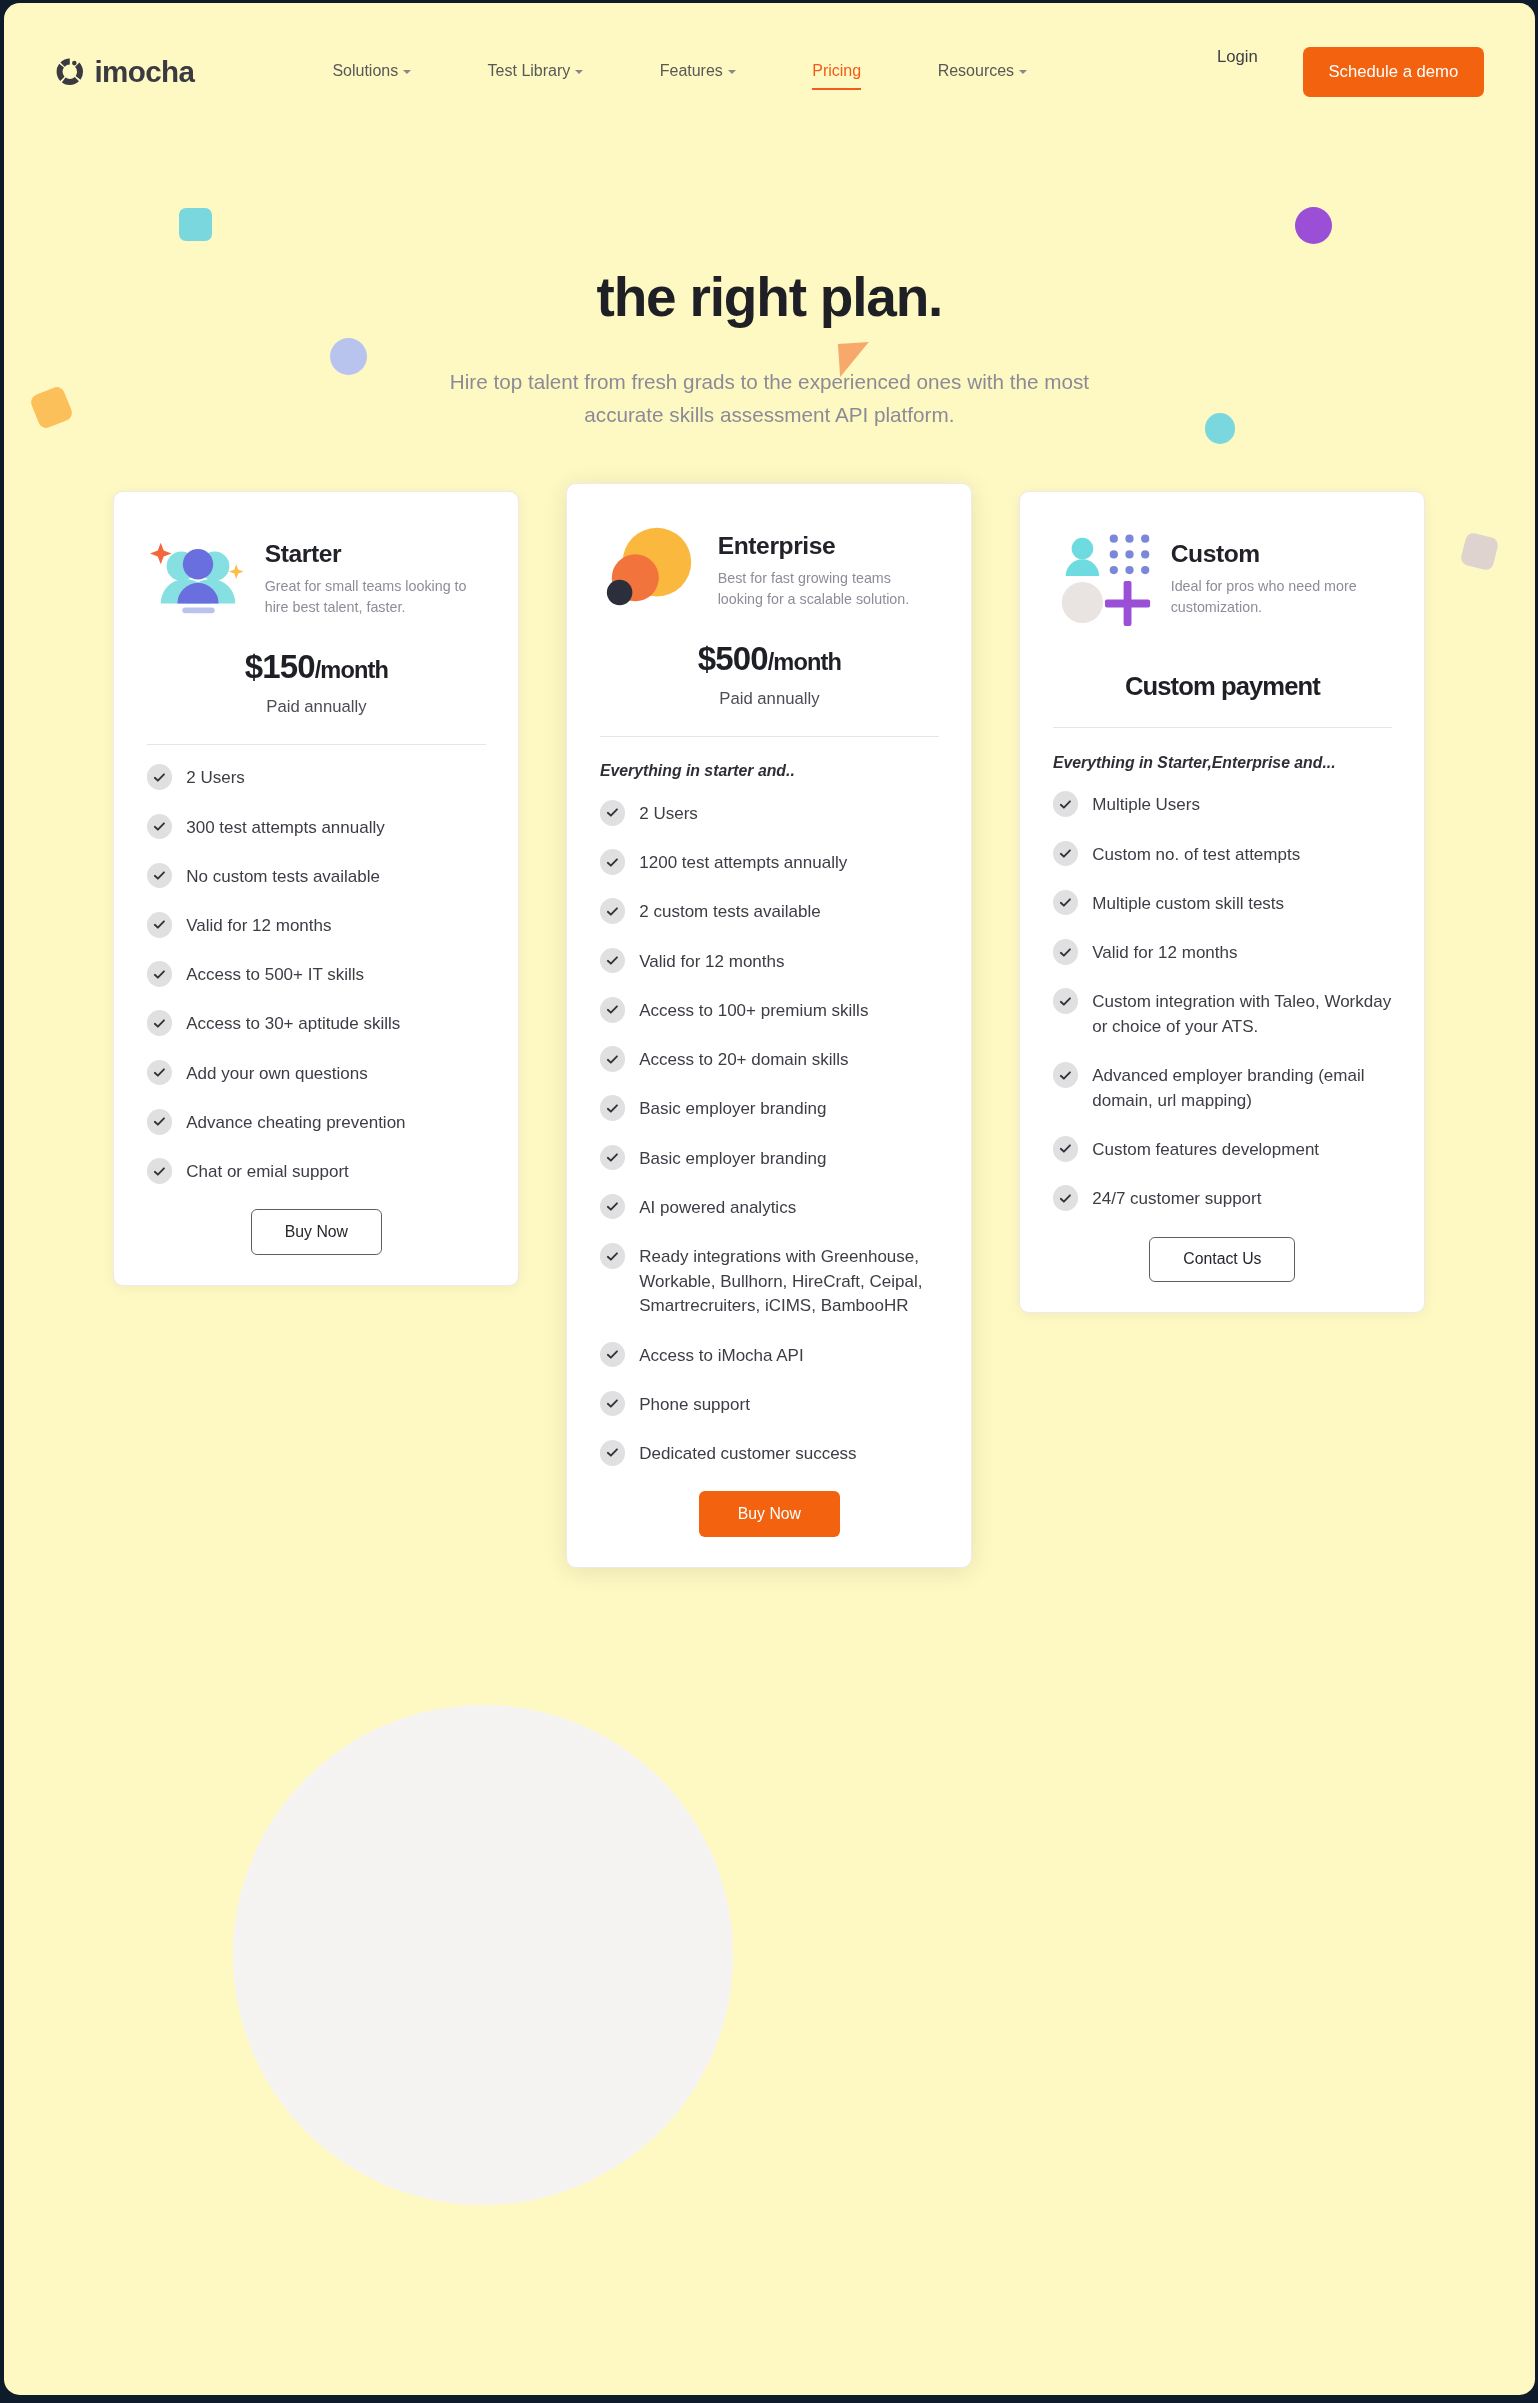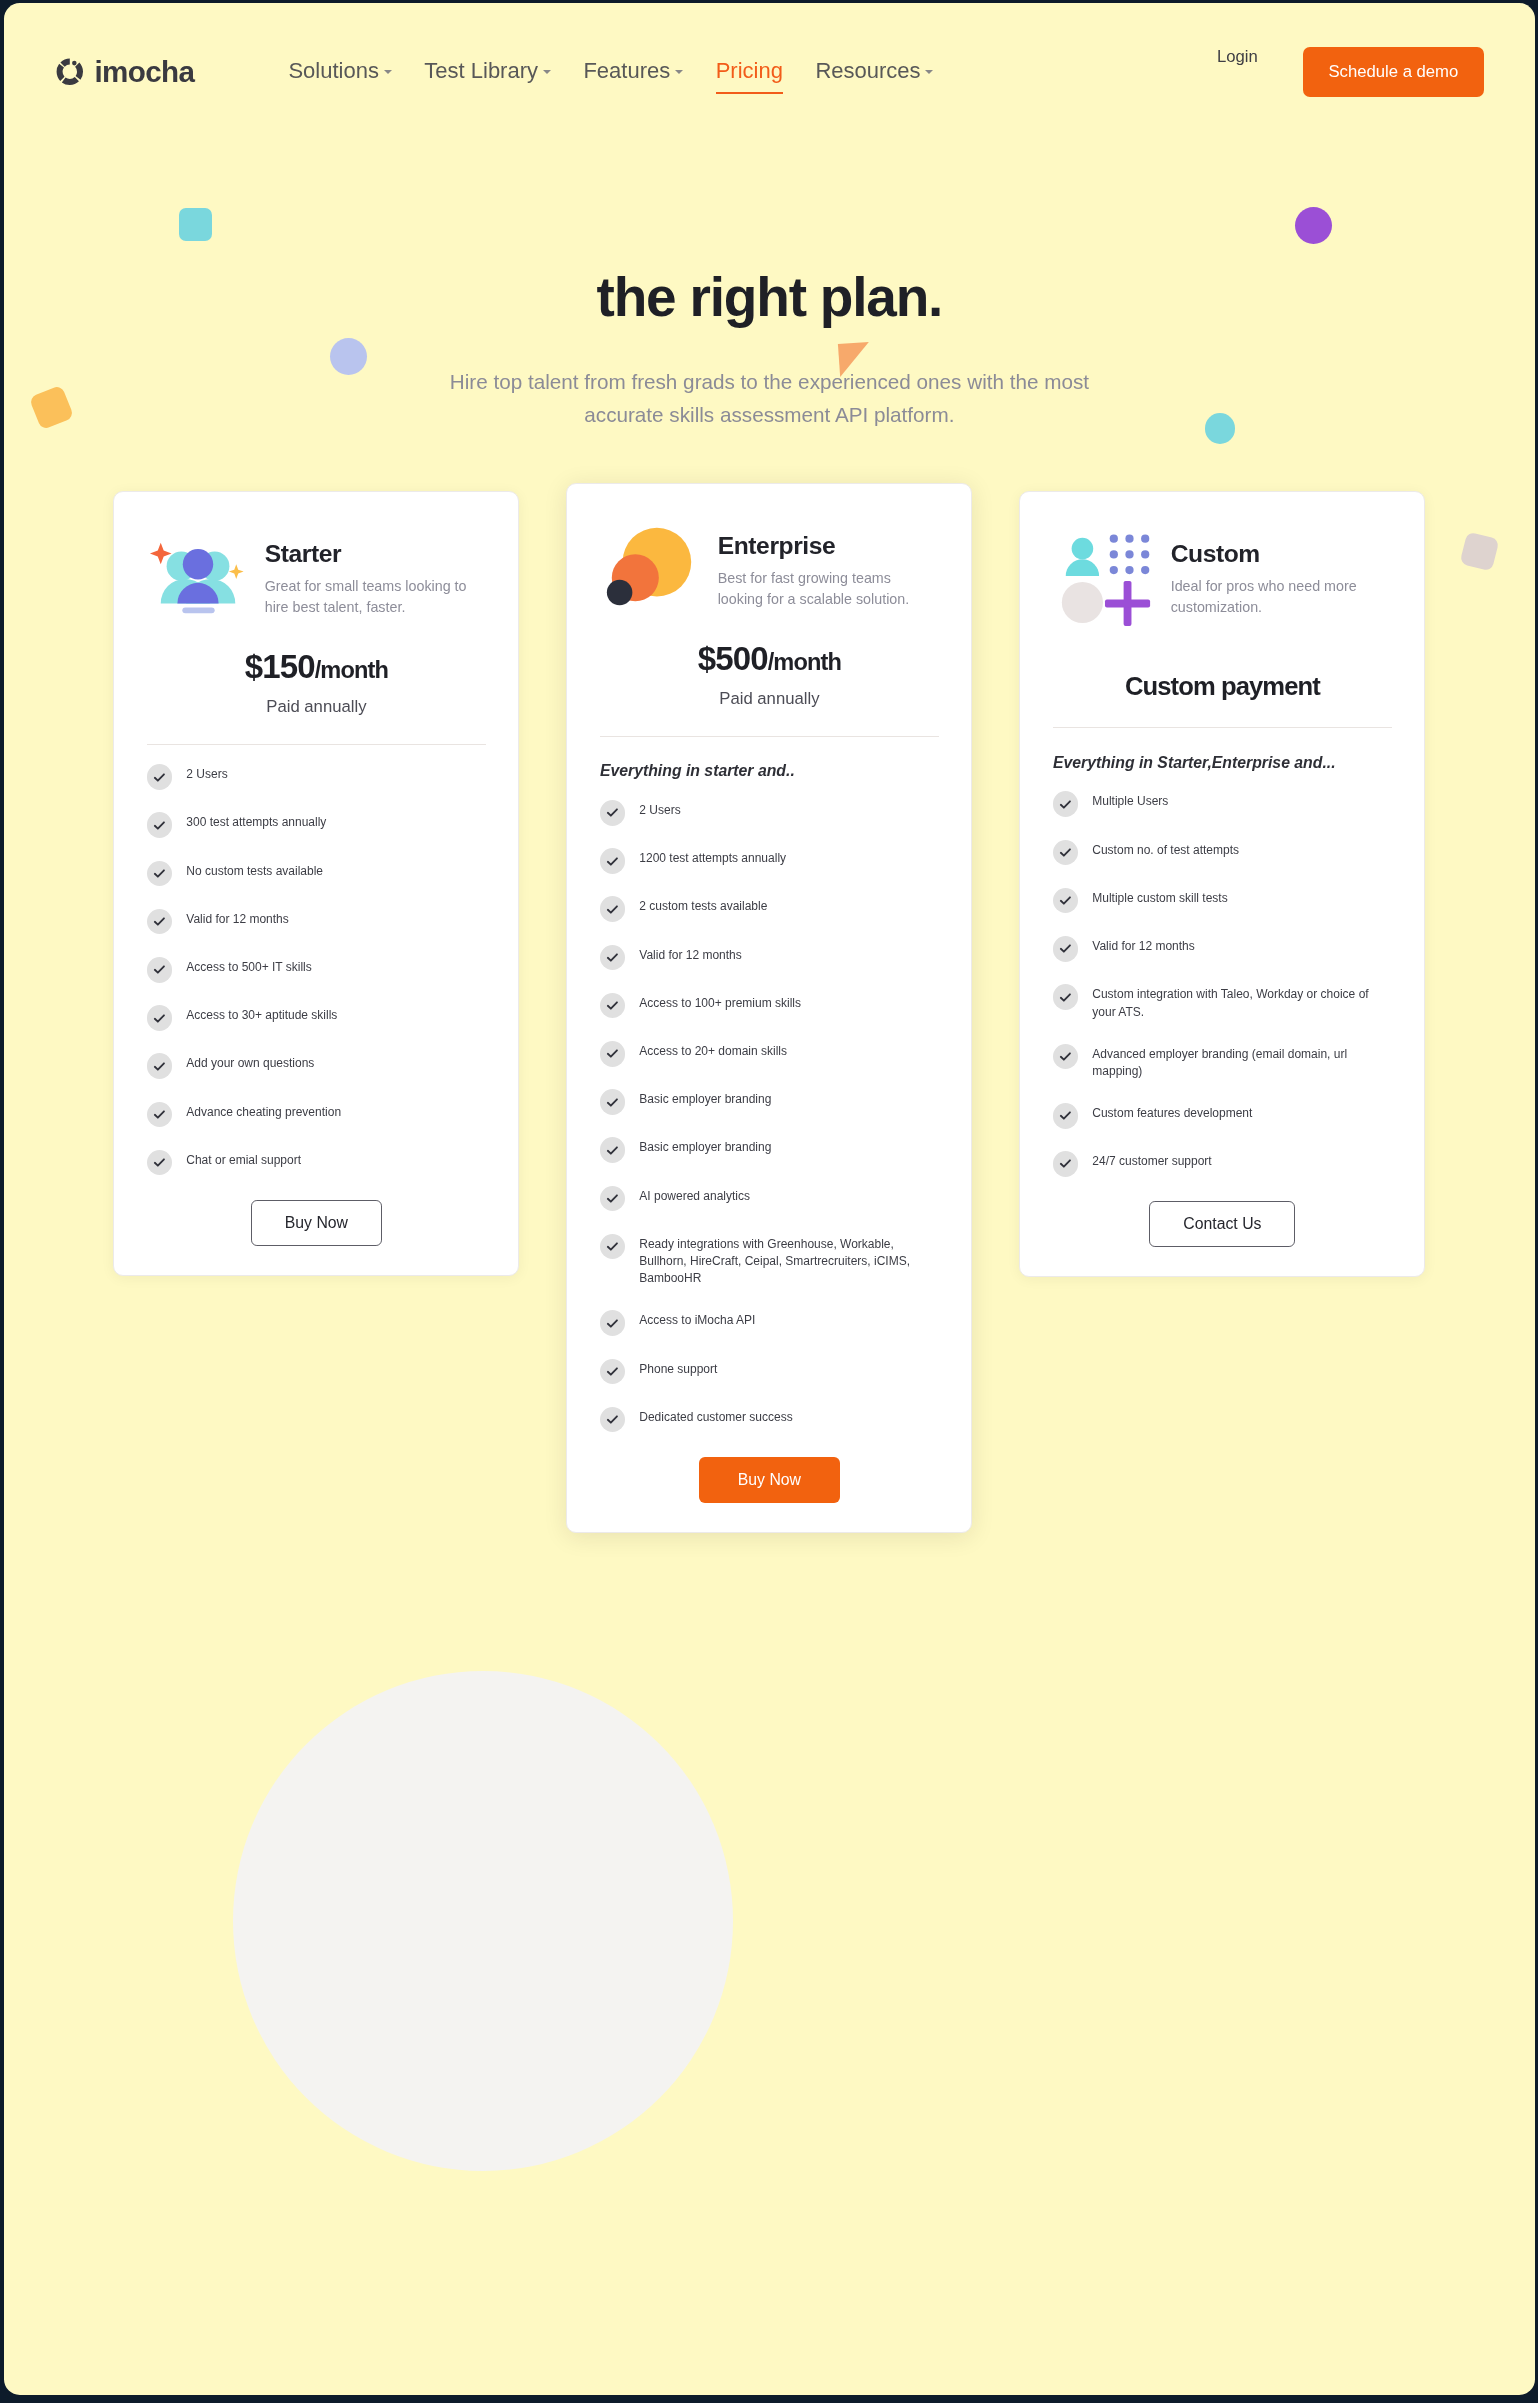--- a/index.html
+++ b/index.html
@@ -38,28 +38,29 @@
     letter-spacing: -0.6px;
   }
 
   .nav {
     display: flex;
     align-items: center;
     gap: 32.5px;
     margin-left: 94px;
   }
   .nav-item {
-    font-size: 22px;
+    font-size: 16px;
     color: #585858;
     display: flex;
     align-items: center;
     gap: 4.9px;
     cursor: pointer;
     position: relative;
     padding-bottom: 3px;
+    margin-left: 44px;
   }
   .nav-item .caret {
     width: 0; height: 0;
     border-left: 4.4px solid transparent;
     border-right: 4.4px solid transparent;
     border-top: 4.9px solid #888;
     display: inline-block;
     margin-top: 2px;
   }
   .nav-item.active { color: #f25c19; }
@@ -209,21 +210,21 @@
     width: 25.6px; height: 25.6px;
     border-radius: 50%;
     background: #e0e0e0;
     display: flex;
     align-items: center;
     justify-content: center;
     margin-top: -2px;
   }
   .check svg { width: 12.8px; height: 12.8px; }
   .feature-text {
-    font-size: 12px;
+    font-size: 17px;
     line-height: 1.45;
     color: #3c3d45;
   }
 
   .cta-wrap { text-align: center; margin-top: 5.9px; }
   .btn-outline {
     border: 1.4px solid #5d5d66;
     background: #fff;
     color: #25262d;
     font-size: 15.8px;

